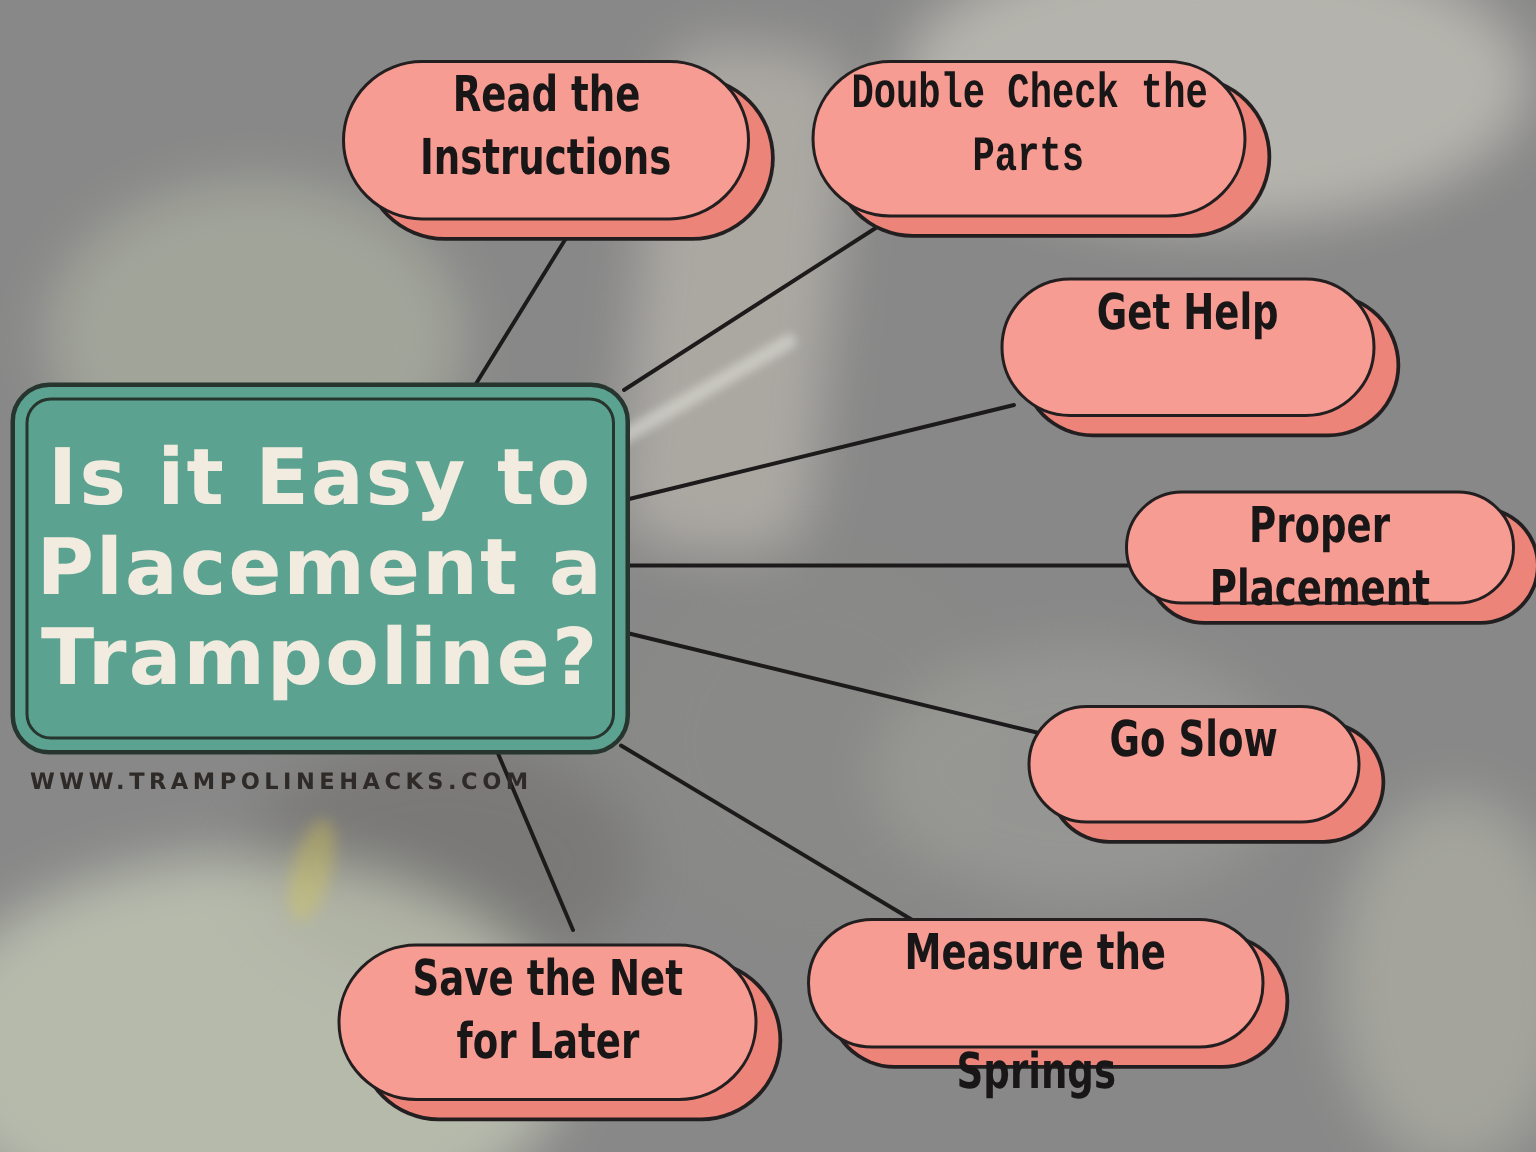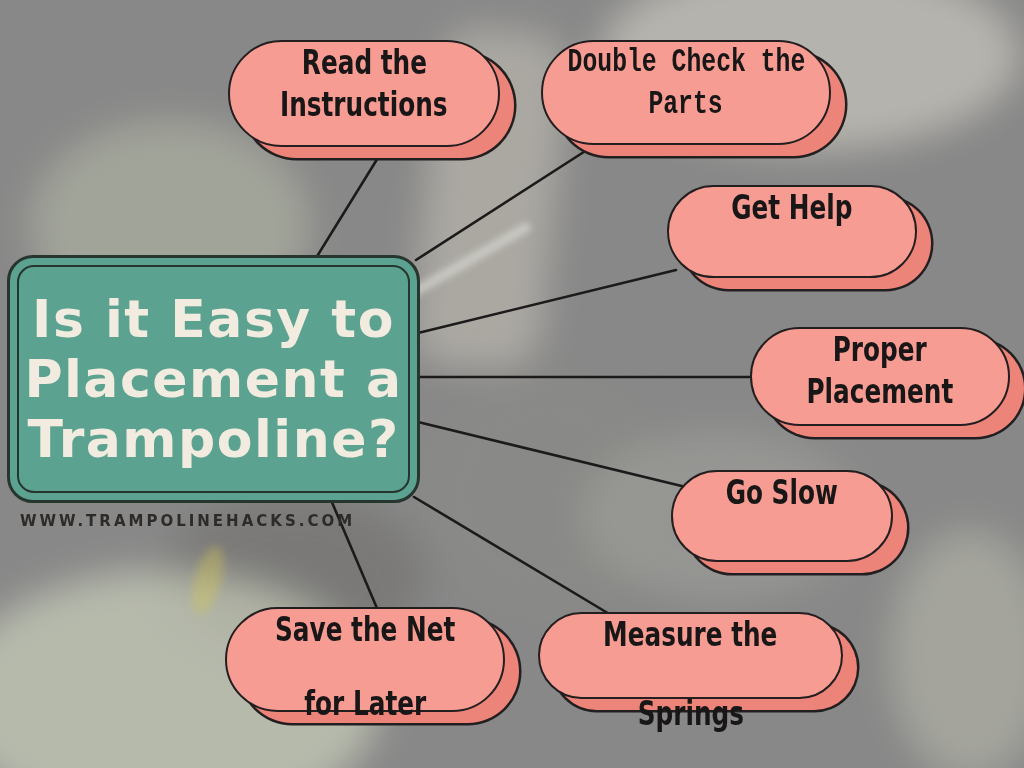--- a/index.html
+++ b/index.html
@@ -48,24 +48,24 @@
     box-shadow:15px 12px 0 -1px var(--bubble-shadow),15px 12px 0 1.5px var(--outline);
     display:flex;flex-direction:column;align-items:center;
   }
   .bline{
     font-weight:bold;font-size:33px;line-height:42px;white-space:nowrap;color:var(--text-dark);
     transform:scaleX(.75);transform-origin:center;
   }
   .b-read   {left:228px;top:40px; width:272px;height:107px;}
   .b-double {left:541px;top:40px; width:290px;height:105px;font-family:Liberation Mono, monospace;}
   .b-gethelp{left:667px;top:185px;width:250px;height:93px;}
-  .b-proper {left:750px;top:327px;width:260px;height:99px;}
-  .b-goslow {left:671px;top:470px;width:222px;height:92px;}
+  .b-proper {left:750px;top:327px;width:260px;height:76px;}
+  .b-goslow {left:685px;top:470px;width:222px;height:79px;}
   .b-measure{left:538px;top:612px;width:305px;height:87px;gap:37px;}
-  .b-savenet{left:225px;top:607px;width:280px;height:105px;gap:32px;}
+  .b-savenet{left:225px;top:629px;width:280px;height:105px;}
 </style>
 </head>
 <body>
 
 <div class="canvas">
 
   <div>
     <div class="blob bg1"></div>
     <div class="blob bg2"></div>
     <div class="blob bg3"></div>

